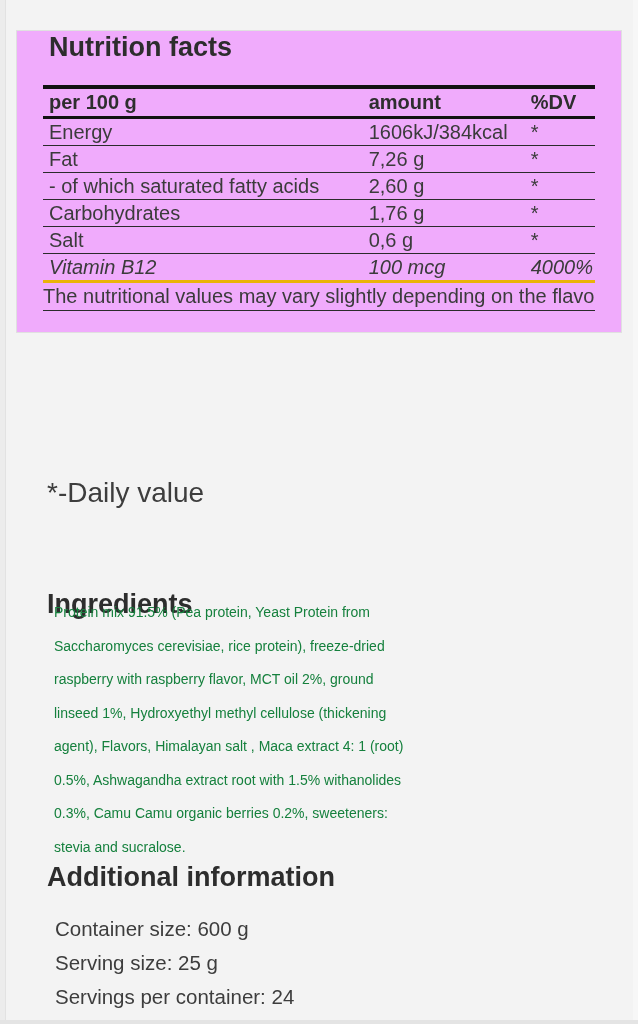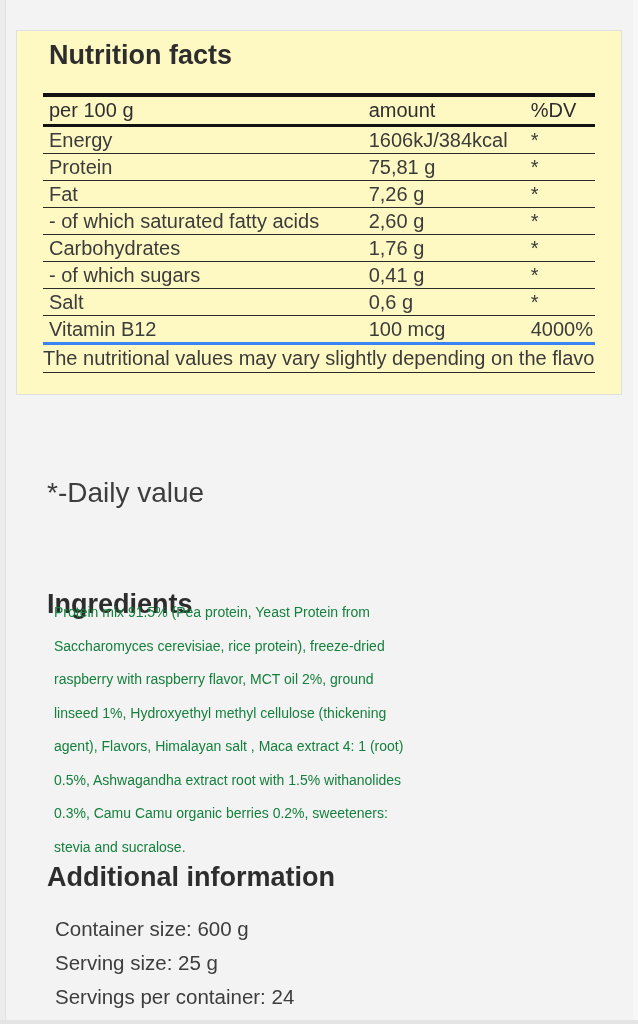--- a/index.html
+++ b/index.html
@@ -35,43 +35,43 @@
     background: #e4e4e4;
   }
 
   
   .card {
     box-sizing: border-box;
     position: absolute;
     left: 16px;
     top: 30px;
     width: 606px;
-    background: #fef9c3;
+    background: #f0abfc;
     border: 1px solid #e0e0e0;
-    padding: 8px 26px 21px 26px;
+    padding: 0 26px 21px 26px;
   }
   .card-title {
     margin: 0 0 22px 6px;
     font-size: 27px;
     line-height: 32px;
     font-weight: 700;
     color: #2d2d2d;
   }
   table.nutrition {
     width: 100%;
     border-collapse: collapse;
     border-top: 4px solid #121212;
     table-layout: fixed;
   }
   col.c1 { width: 59%; }
   col.c2 { width: 29%; }
   col.c3 { width: 12%; }
   table.nutrition th {
     text-align: left;
-    font-weight: 400;
+    font-weight: 700;
     font-size: 20px;
     color: #2e2e2e;
     height: 27px;
     padding: 0;
     border-bottom: 3px solid #121212;
     vertical-align: middle;
   }
   table.nutrition td {
     font-size: 20px;
     color: #3b3b3b;
@@ -79,21 +79,22 @@
     padding: 0;
     border-bottom: 1.6px solid #2b2b2b;
     vertical-align: middle;
     white-space: nowrap;
     overflow: hidden;
     margin-left: 36px;
   }
   .pad1 { padding-left: 6px !important; }
   .pad3 { padding-left: 2px !important; }
   tr.row-last td {
-    border-bottom: 3px solid #3b82f6;
+    border-bottom: 3px solid #eab308;
+    font-style: italic;
   }
   td.note-cell {
     height: auto;
     padding: 5px 0 7px 6px;
     line-height: 27px;
     white-space: pre-line;
     border-bottom: 2px solid #1d1d1d;
   }
 
   
@@ -159,42 +160,32 @@
         <th class="pad3">%DV</th>
       </tr>
     </thead>
     <tbody>
       <tr>
         <td class="pad1">Energy</td>
         <td>1606kJ/384kcal</td>
         <td class="pad3">*</td>
       </tr>
       <tr>
-        <td class="pad1">Protein</td>
-        <td>75,81 g</td>
-        <td class="pad3">*</td>
-      </tr>
-      <tr>
         <td class="pad1">Fat</td>
         <td>7,26 g</td>
         <td class="pad3">*</td>
       </tr>
       <tr>
         <td class="pad1">- of which saturated fatty acids</td>
         <td>2,60 g</td>
         <td class="pad3">*</td>
       </tr>
       <tr>
         <td class="pad1">Carbohydrates</td>
         <td>1,76 g</td>
-        <td class="pad3">*</td>
-      </tr>
-      <tr>
-        <td class="pad1">- of which sugars</td>
-        <td>0,41 g</td>
         <td class="pad3">*</td>
       </tr>
       <tr>
         <td class="pad1">Salt</td>
         <td>0,6 g</td>
         <td class="pad3">*</td>
       </tr>
       <tr class="row-last">
         <td class="pad1">Vitamin B12</td>
         <td>100 mcg</td>

